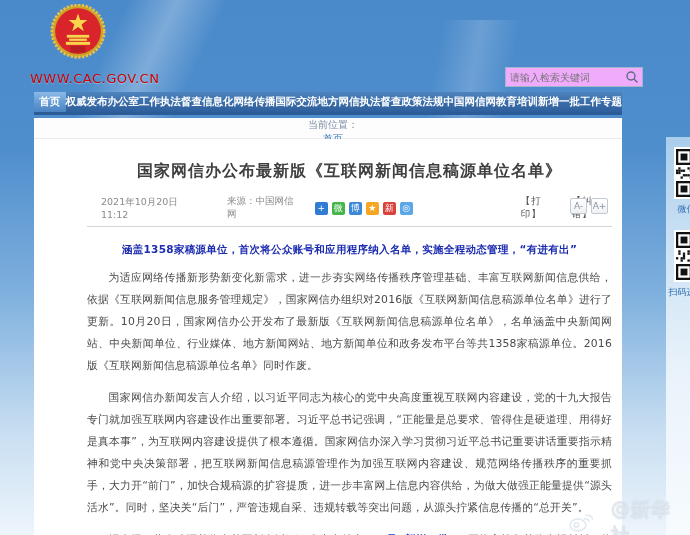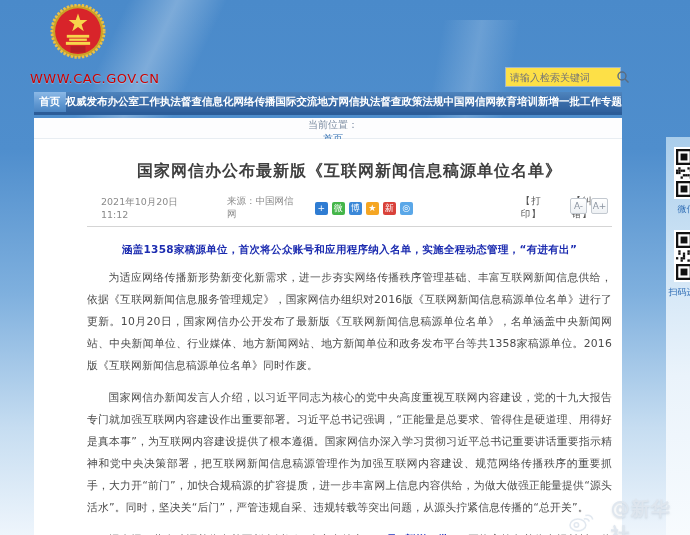--- a/index.html
+++ b/index.html
@@ -15,21 +15,21 @@
              background:linear-gradient(100deg,rgba(255,255,255,0) 42%,rgba(255,255,255,.18) 50%,rgba(255,255,255,0) 58%); }
 
   
   .hdr { position:absolute; left:0; top:0; width:690px; height:92px; }
   .emblem { position:absolute; left:50px; top:4px; width:56px; height:58px; }
   .hdr-titles { position:absolute; left:118px; top:8px; width:500px; text-align:center; color:#fff; }
   .site-title { font-size:27px; font-weight:bold; letter-spacing:2px; text-shadow:1px 2px 3px rgba(20,50,90,.45); white-space:nowrap; }
   .site-sub { margin-top:6px; font-size:12px; letter-spacing:4px; color:#eaf3fb; text-shadow:0 1px 2px rgba(20,50,90,.4); }
   .site-url { position:absolute; left:30px; top:71px; color:#cc0000; font-weight:normal; font-size:13px; letter-spacing:.5px;
               text-shadow:0 1px 1px rgba(255,255,255,.35); }
-  .search { position:absolute; left:505px; top:67px; width:116px; height:20px; background:#fde047; border:1px solid #9fb6cd;
+  .search { position:absolute; left:505px; top:67px; width:138px; height:20px; background:#f0abfc; border:1px solid #9fb6cd;
             display:flex; align-items:center;gap:20px; }
   .search input { flex:1; border:none; background:transparent; font-size:10px; color:#3c4a5a; padding:0 4px; outline:none; width:90px;
                   font-family:"DejaVu Sans","Liberation Sans",sans-serif;}
   .search .mag { width:14px; height:14px; margin-right:3px; flex:0 0 auto; }
 
   
   .navbar { position:absolute; left:34px; top:92px; width:588px; height:23px;
             background:linear-gradient(180deg,#4e84bd 0%,#3a6ca8 55%,#2e5f9c 100%);
             border-bottom:3px solid #2b5c98; display:flex; }
   .nav-items { display:flex; width:100%; }

